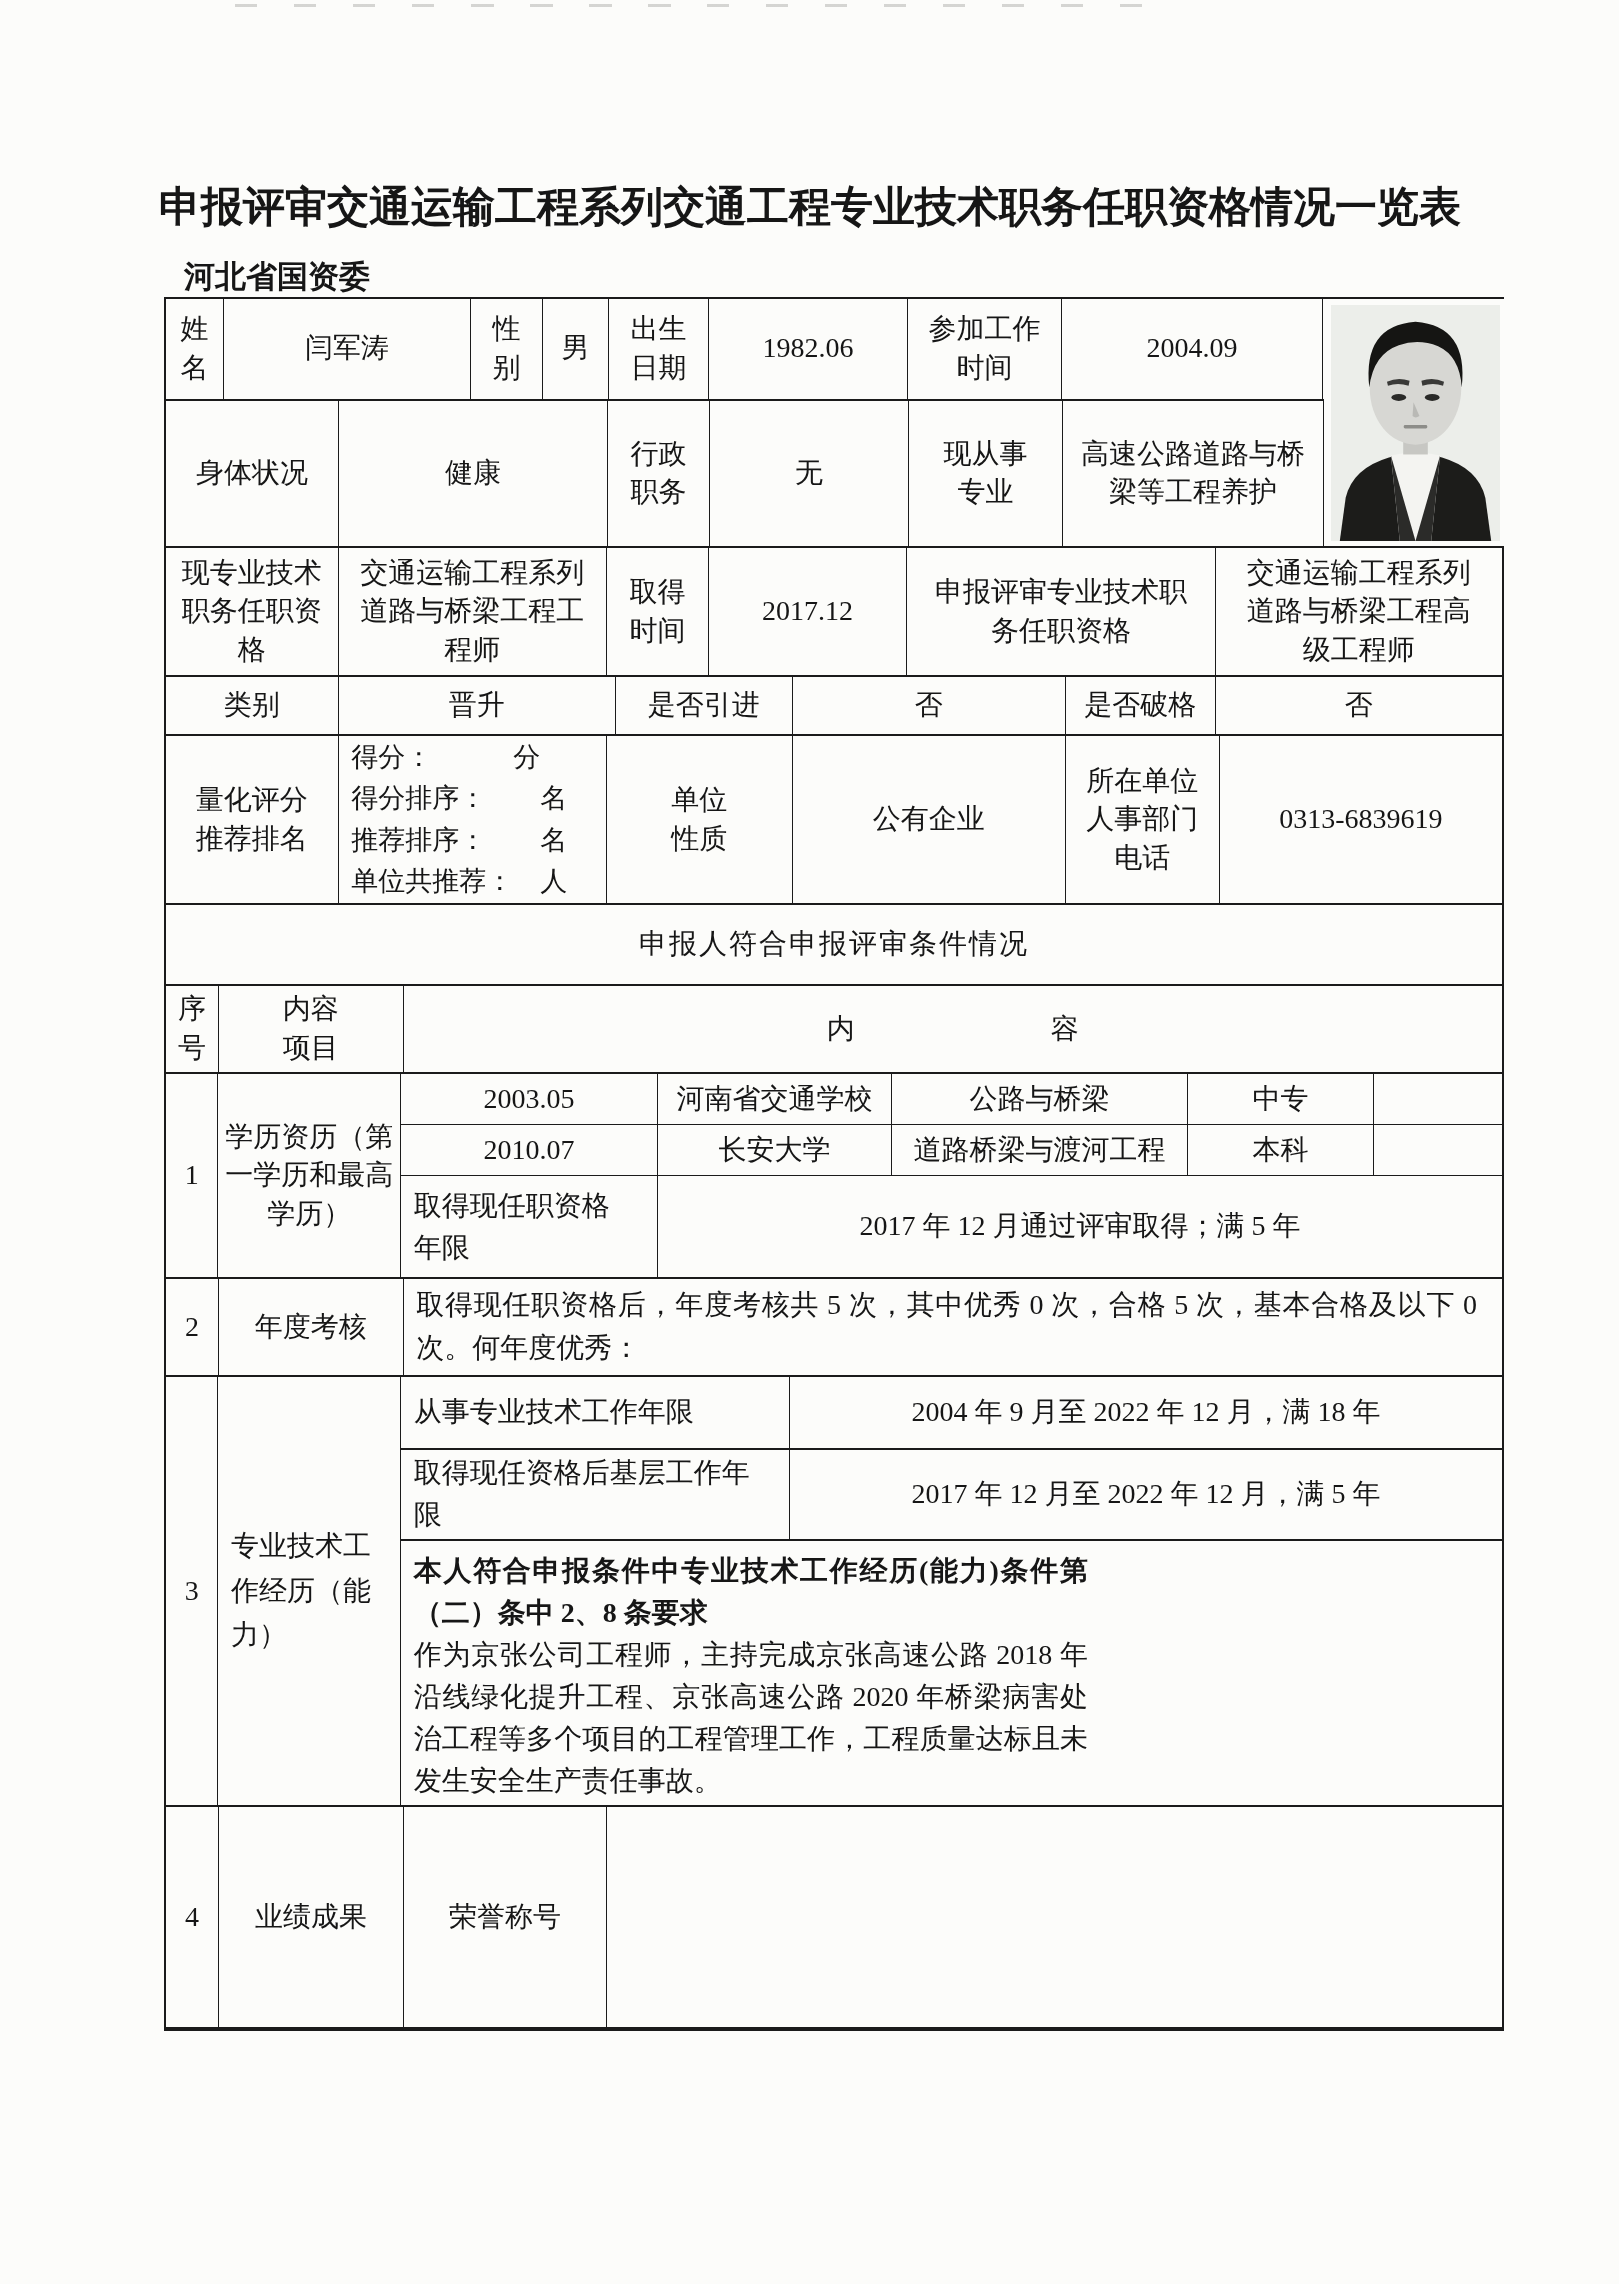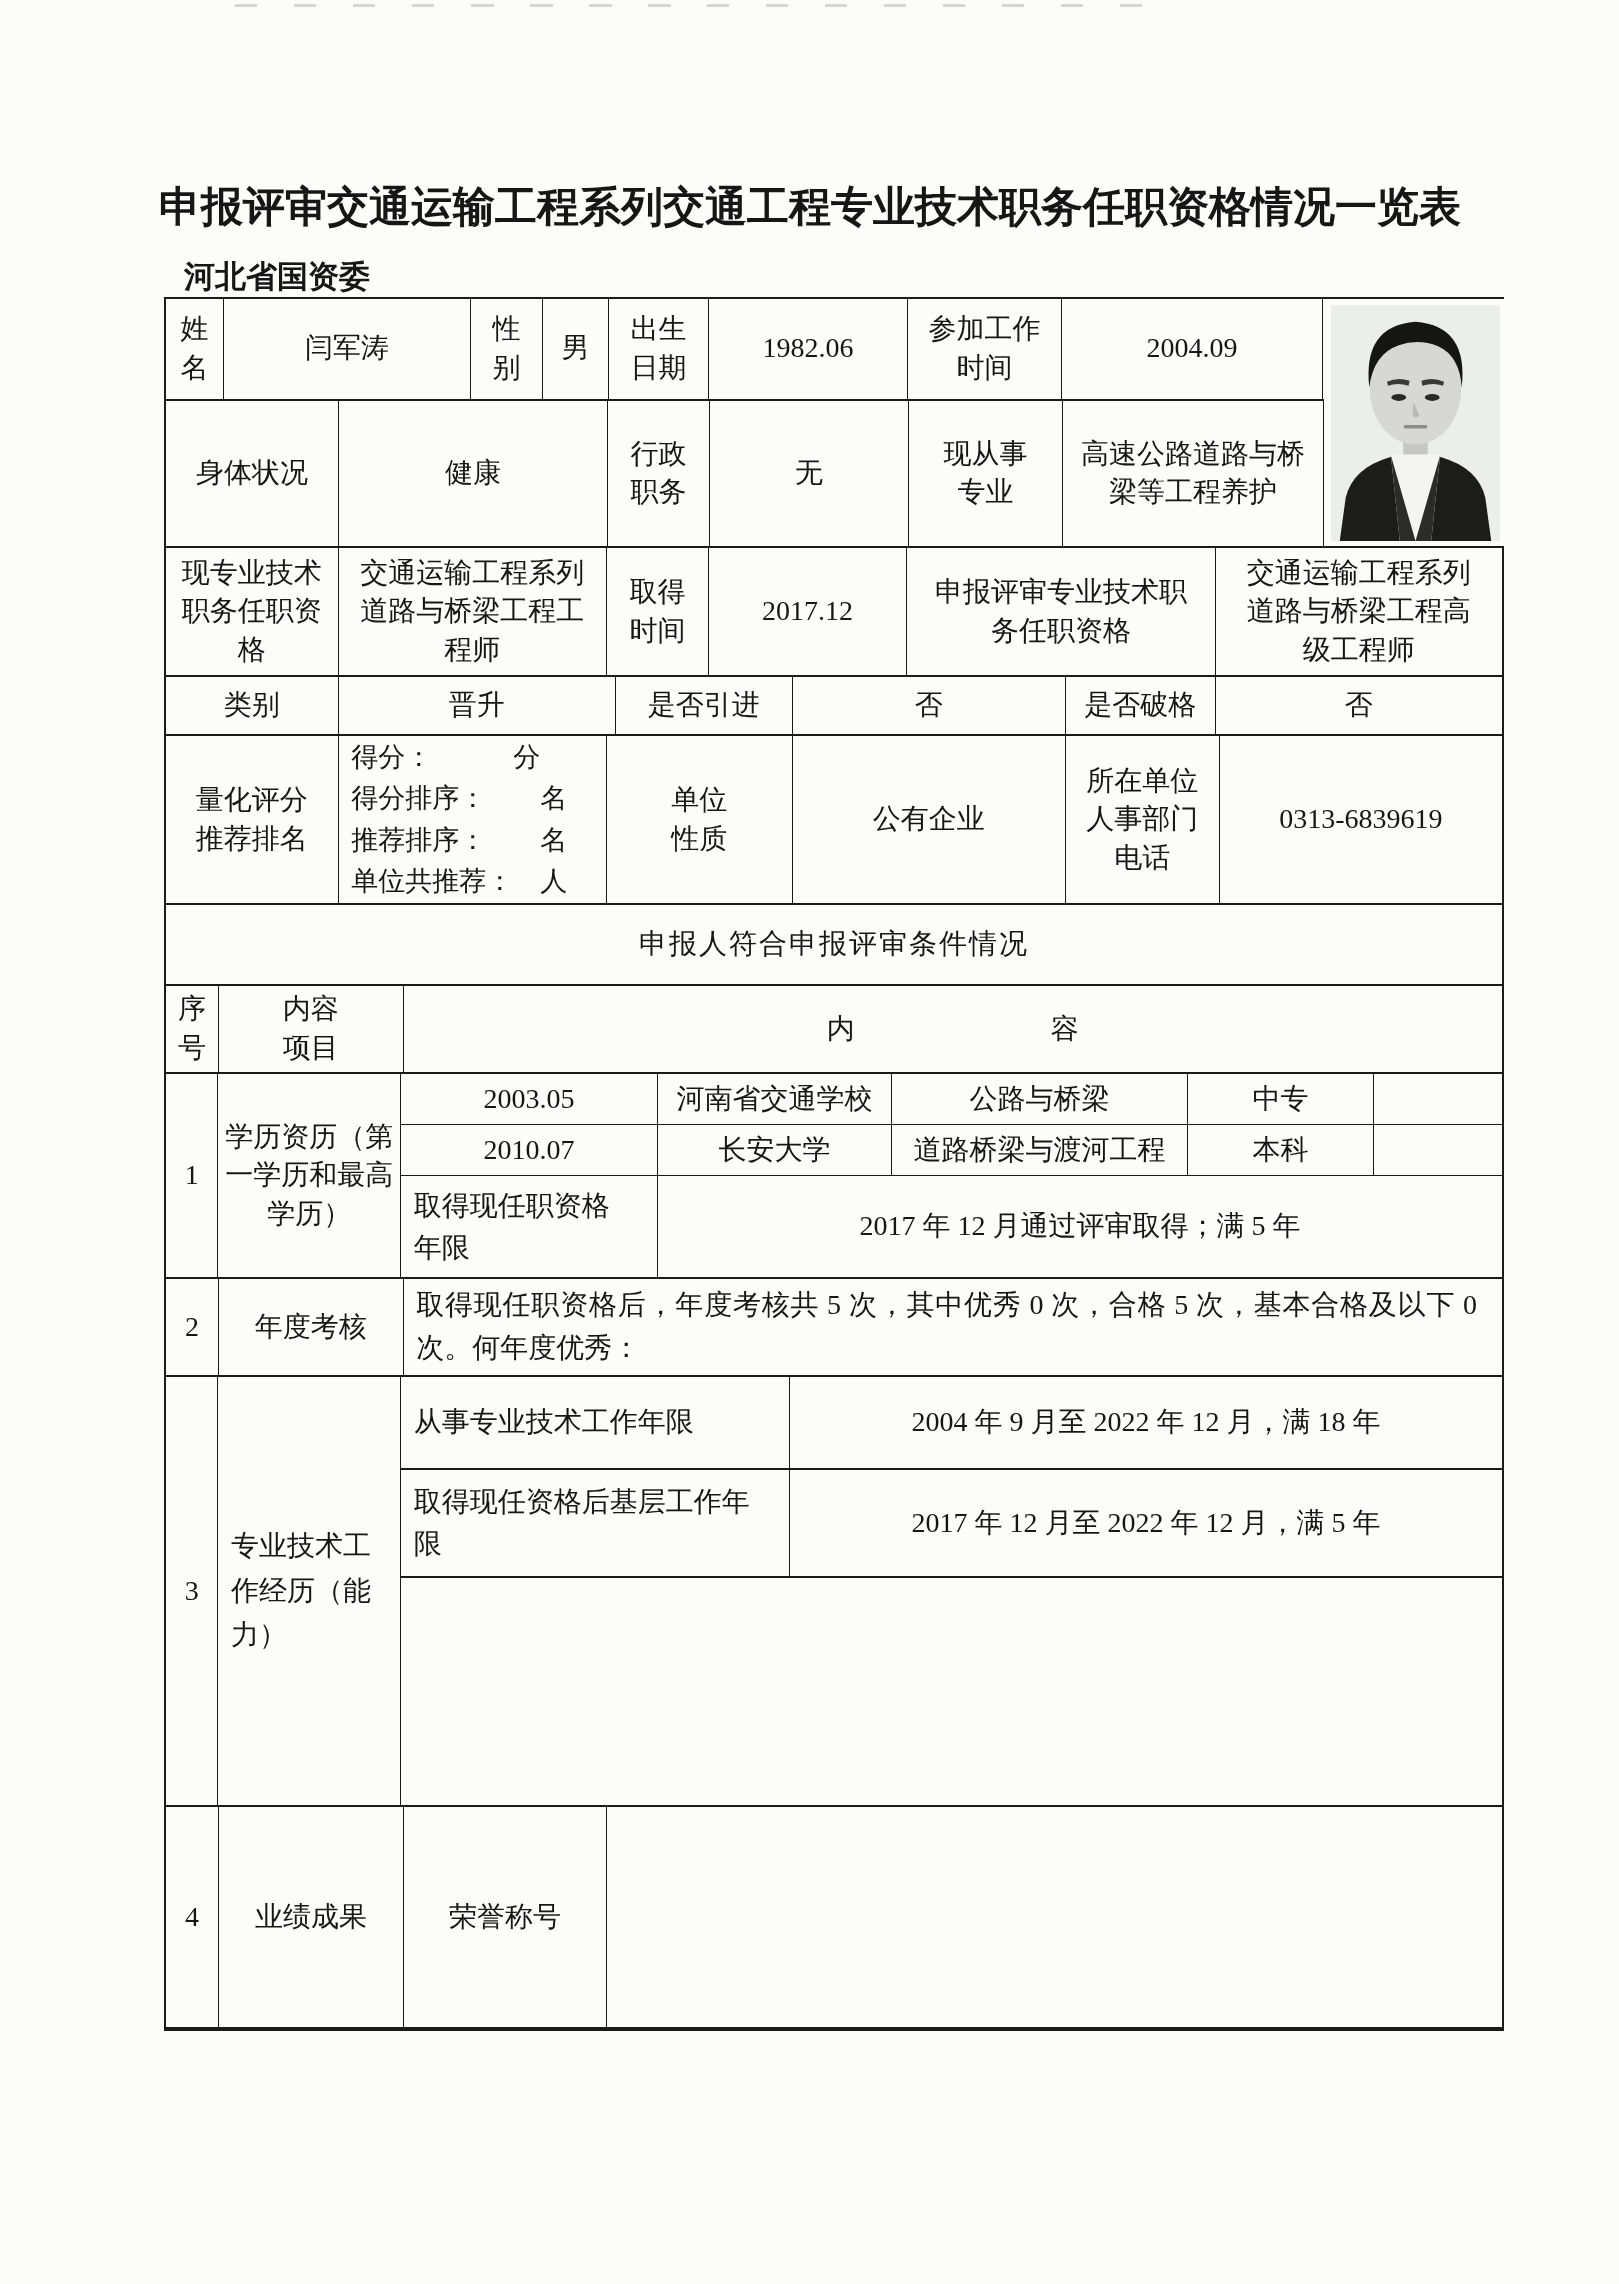--- a/index.html
+++ b/index.html
@@ -270,20 +270,26 @@
         </div>
         <div class="subrow heavy" style="height:108px">
           <div class="c tl" style="width:389px;line-height:1.5">
               <span>取得现任资格后基层工作年限</span>
             </div>
           <div class="c lr" style="width:712px">
               <span>2017 年 12 月至 2022 年 12 月，满 5 年</span>
             </div>
         </div>
         <div class="subrow last" style="flex:1">
+          <div class="c lr tl jt" style="width:712px;line-height:1.5;align-items:flex-start;padding-top:8.8px">
+            <span>
+              <span class="detail-bold">本人符合申报条件中专业技术工作经历(能力)条件第（二）条中 2、8 条要求</span>
+              <span class="detail-reg">作为京张公司工程师，主持完成京张高速公路 2018 年沿线绿化提升工程、京张高速公路 2020 年桥梁病害处治工程等多个项目的工程管理工作，工程质量达标且未发生安全生产责任事故。</span>
+            </span>
+          </div>
         </div>
       </div>
     </div>
 
     <div class="band last" style="height:220px">
       <div class="c" style="width:53px">
           <span>4</span>
         </div>
       <div class="c" style="width:185px">
           <span>业绩成果</span>

